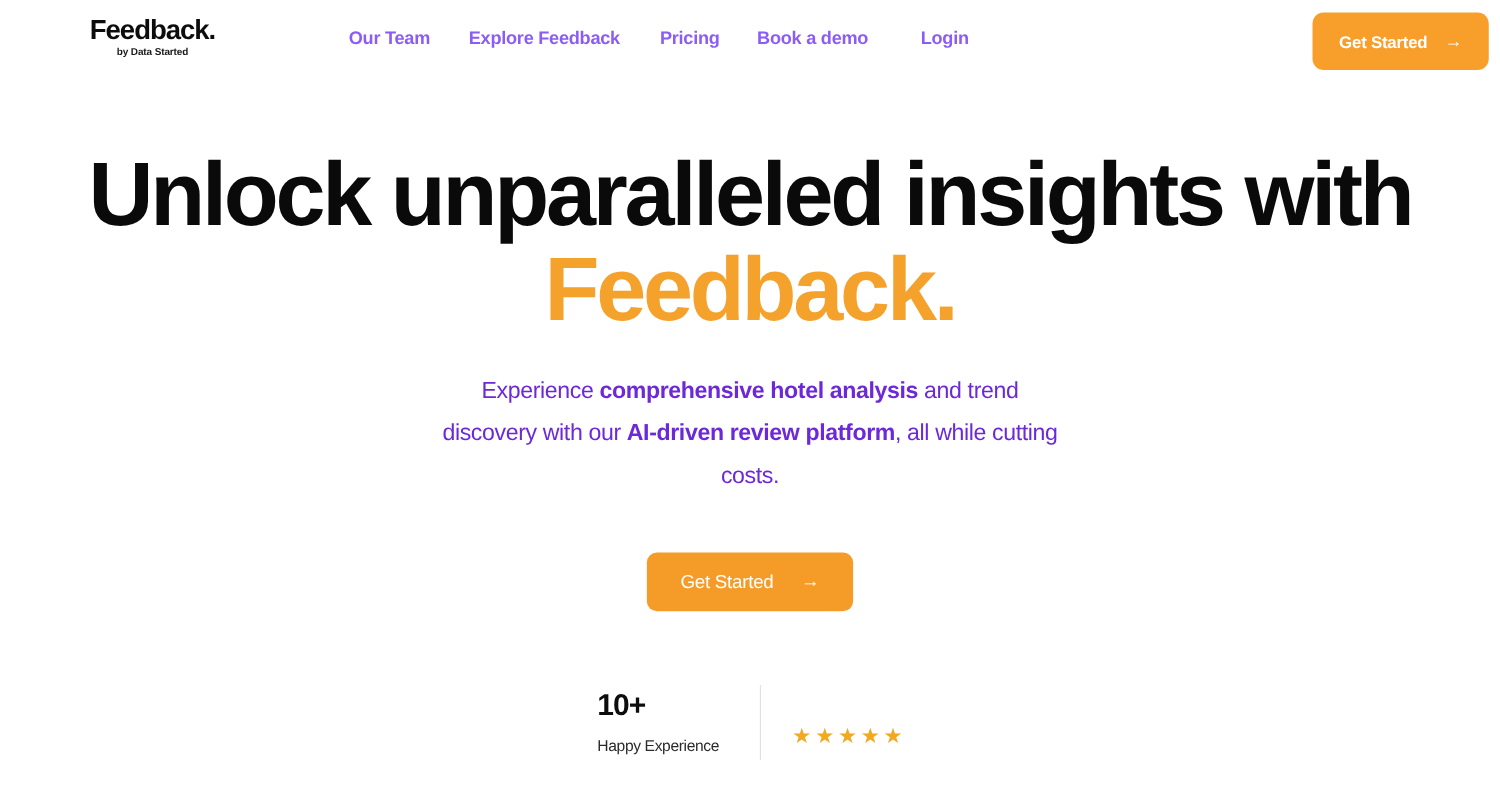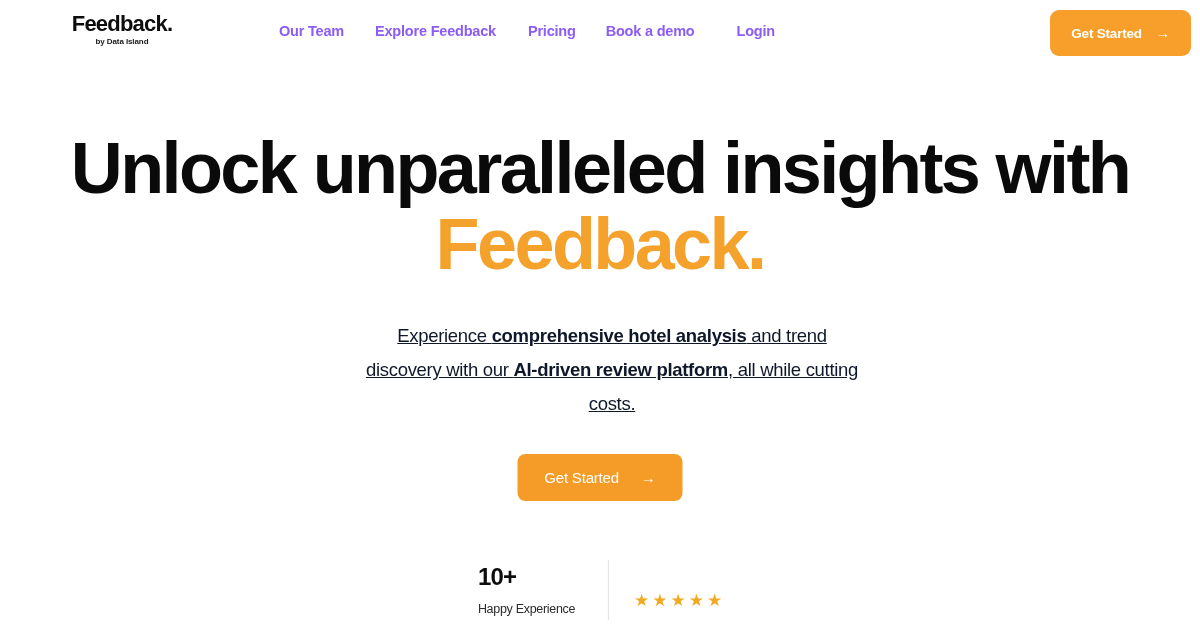--- a/index.html
+++ b/index.html
@@ -102,21 +102,21 @@
   }
   .header-cta .arrow {
     font-size: 14px;
     line-height: 1;
     transform: translateY(-0.5px);
   }
 
   
   .hero {
     position: absolute;
-    top: 12px;
+    top: 0;
     left: 0;
     width: 1200px;
     height: 526px;
     text-align: center;
   }
 
   .hero-title {
     position: absolute;
     top: 118px;
     left: 0;
@@ -134,27 +134,26 @@
   .hero-title .accent {
     color: #F5A22D;
   }
 
   .hero-sub {
     position: absolute;
     top: 295px;
     left: 50%;
     transform: translateX(-50%);
     width: 500px;
-    margin: 12px;
+    margin: 0;
     font-size: 18.5px;
     font-weight: 400;
     line-height: 1.85;
     letter-spacing: -0.3px;
-    color: #0f172a;
-    text-decoration: underline;
+    color: #6d28d9;
   }
   .hero-sub b {
     font-weight: 700;
   }
 
   .hero-cta {
     position: absolute;
     top: 442px;
     left: 50%;
     transform: translateX(-50%);
@@ -234,21 +233,21 @@
     line-height: 1;
   }
 </style>
 </head>
 <body>
 
 <header class="site-header">
 
   <div class="brand">
     <span class="brand-name">Feedback.</span>
-    <span class="brand-tagline">by Data Island</span>
+    <span class="brand-tagline">by Data Started</span>
   </div>
 
   <nav class="main-nav">
     <a class="nav-link nav-gap-1" href="#">Our Team</a>
     <a class="nav-link nav-gap-2" href="#">Explore Feedback</a>
     <a class="nav-link nav-gap-3" href="#">Pricing</a>
     <a class="nav-link nav-gap-4" href="#">Book a demo</a>
     <a class="nav-link" href="#">Login</a>
   </nav>
 

